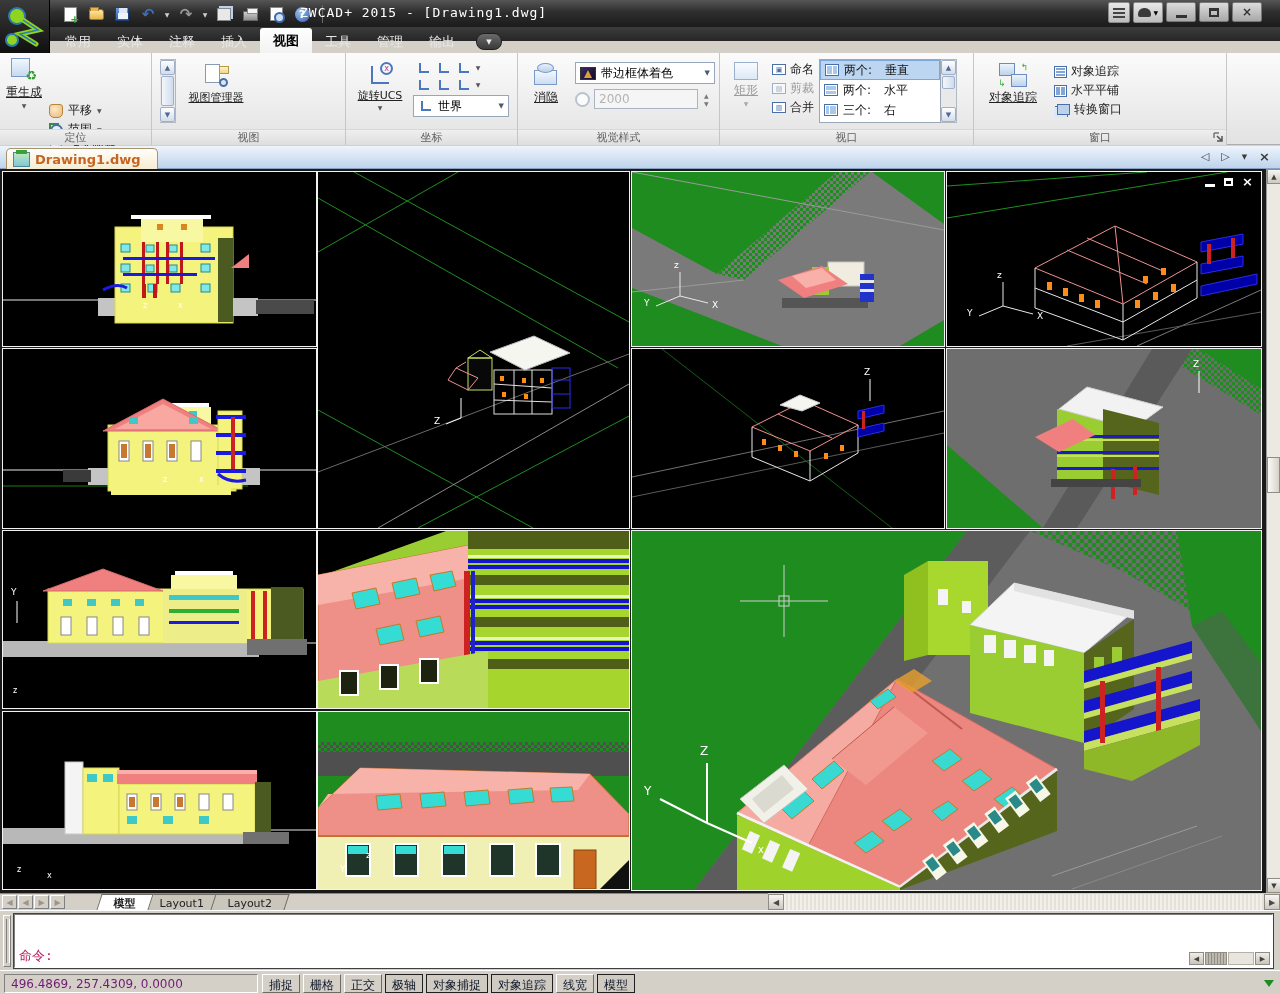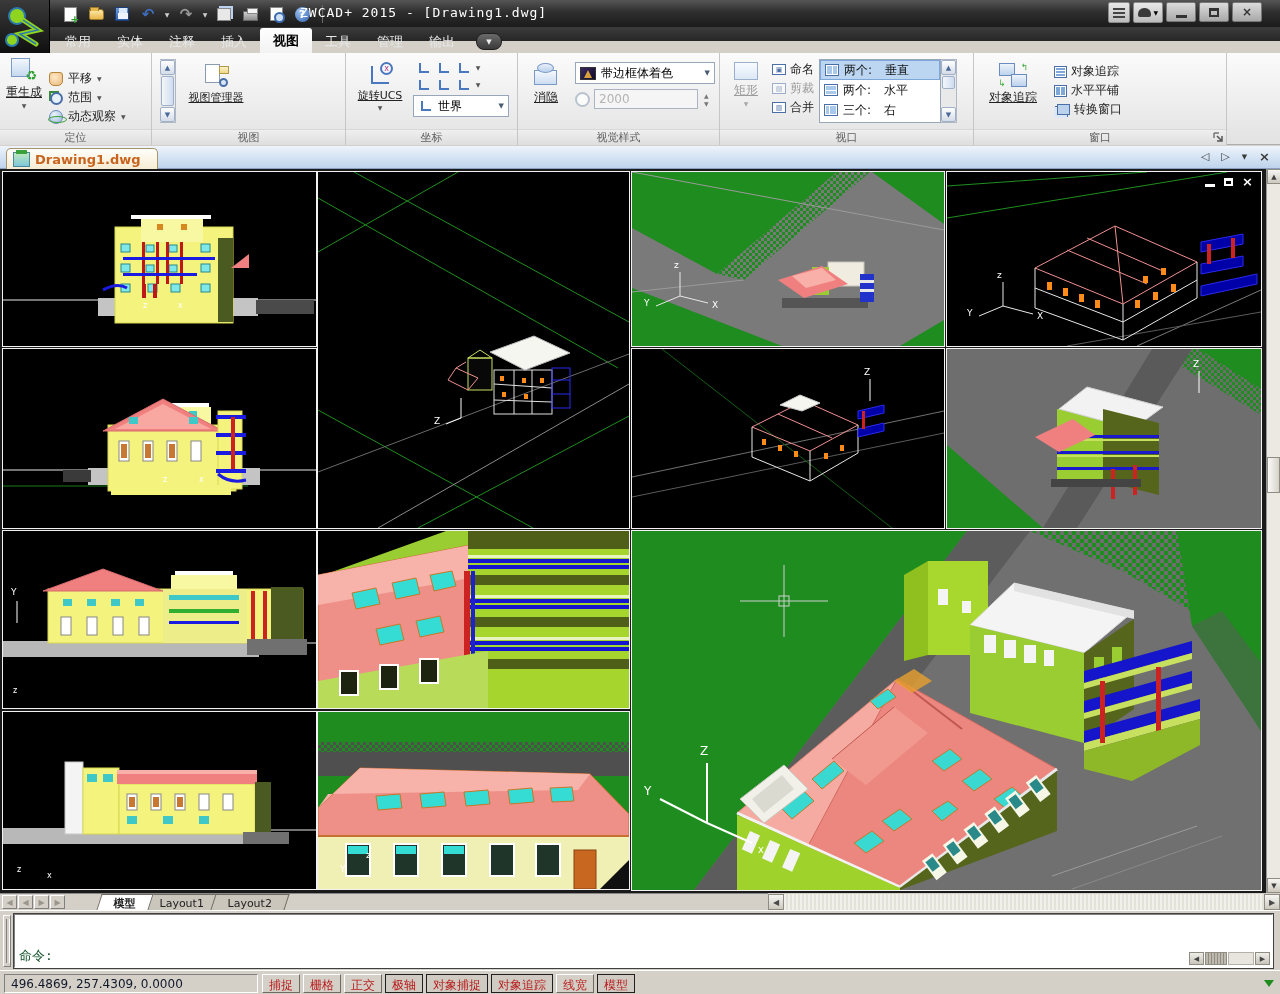--- a/index.html
+++ b/index.html
@@ -164,32 +164,32 @@
 .ltab {height:16px;padding:1px 14px 0 14px;background:#cac6bc;border:1px solid #6f6b62;border-bottom:none;
   transform:skewX(-18deg);display:flex;align-items:center;font-size:11px;color:#222;margin-right:-6px;}
 .ltab > span {transform:skewX(18deg);}
 .ltab.active {background:#fff;font-weight:bold;z-index:2;}
 
 
 .cmdarea {position:absolute;left:0;top:910px;width:1280px;height:60px;background:#d4d0c8;border-top:1px solid #fff;}
 .cmdgrip {position:absolute;left:3px;top:4px;width:8px;height:52px;background:#d4d0c8;border:1px solid;border-color:#fff #808080 #808080 #fff;}
 .cmdgrip::after {content:"";position:absolute;left:2px;top:3px;bottom:3px;width:2px;border-left:1px solid #808080;border-right:1px solid #fff;}
 .cmdbox {position:absolute;left:14px;top:3px;right:7px;height:54px;background:#fff;border:1px solid;border-color:#808080 #fff #fff #808080;outline:1px solid #404040;}
-.cmdprompt {position:absolute;left:4px;bottom:2px;font-size:13px;color:#14532d;font-family:"DejaVu Sans Mono","Liberation Mono",monospace;}
+.cmdprompt {position:absolute;left:4px;bottom:2px;font-size:13px;color:#be185d;font-family:"DejaVu Sans Mono","Liberation Mono",monospace;}
 .cmdsb {position:absolute;right:2px;bottom:2px;display:flex;gap:1px;align-items:center;}
 .cmdsb .b {width:15px;height:13px;background:linear-gradient(#efede8,#c9c5bb);border:1px solid #8f8c84;display:flex;align-items:center;justify-content:center;font-size:7px;color:#444;}
 .cmdsb .t {width:22px;height:13px;background:repeating-linear-gradient(90deg,#bdb9af 0 2px,#8f8c84 2px 3px);border:1px solid #8f8c84;}
 .cmdsb .gap {width:26px;height:13px;background:#e8e5de;border:1px solid #b5b1a7;}
 
 
 .statusbar {position:absolute;left:0;top:970px;width:1280px;height:24px;background:#d4d0c8;border-top:1px solid #fff;}
 .coords {position:absolute;left:4px;top:3px;width:254px;height:19px;border:1px solid;border-color:#808080 #fff #fff #808080;
-  font-size:12px;padding:2px 6px;color:#0f172a;white-space:nowrap;}
+  font-size:12px;padding:2px 6px;color:#701a75;white-space:nowrap;}
 .sbtns {position:absolute;left:262px;top:3px;display:flex;gap:3px;}
-.sbtn {height:19px;padding:2px 6px 12px 6px;font-size:12px;color:#b91c1c;background:#d4d0c8;
+.sbtn {height:19px;padding:2px 6px 12px 6px;font-size:12px;color:#0f172a;background:#d4d0c8;
   border:1px solid;border-color:#fff #6f6b62 #6f6b62 #fff;white-space:nowrap;}
 .sbtn.pressed {border:1px solid #1f1f1f;background:#cfcbc2;}
 .green-tri {position:absolute;right:6px;top:9px;width:0;height:0;border-left:5px solid transparent;border-right:5px solid transparent;border-top:7px solid #1e8c1e;}
 
 .t6 {font-size:6px;} .t7 {font-size:7px;}
 </style>
 </head>
 <body>
 
 <div class="titlebar">
@@ -276,21 +276,21 @@
   <div class="panel" style="width:152px;">
     <div class="pbody" style="padding-left:6px;gap:6px;">
       <div class="bigbtn">
         <span class="regen-icon">
             <span class="sq"></span>
             <span class="rc">♻</span>
           </span>
         <span class="blabel">重生成</span>
         <span class="bdrop">▼</span>
       </div>
-      <div style="display:flex;flex-direction:column;padding-top:16px;">
+      <div style="display:flex;flex-direction:column;padding-top:4px;margin-top:44px;">
         <div class="srow">
           <span class="icon16">
               <span class="pan-icon"></span>
             </span>
           <span>平移</span>
             <span class="sdrop">▼</span>
         </div>
         <div class="srow">
           <span class="icon16">
               <span class="ext-icon"></span>

